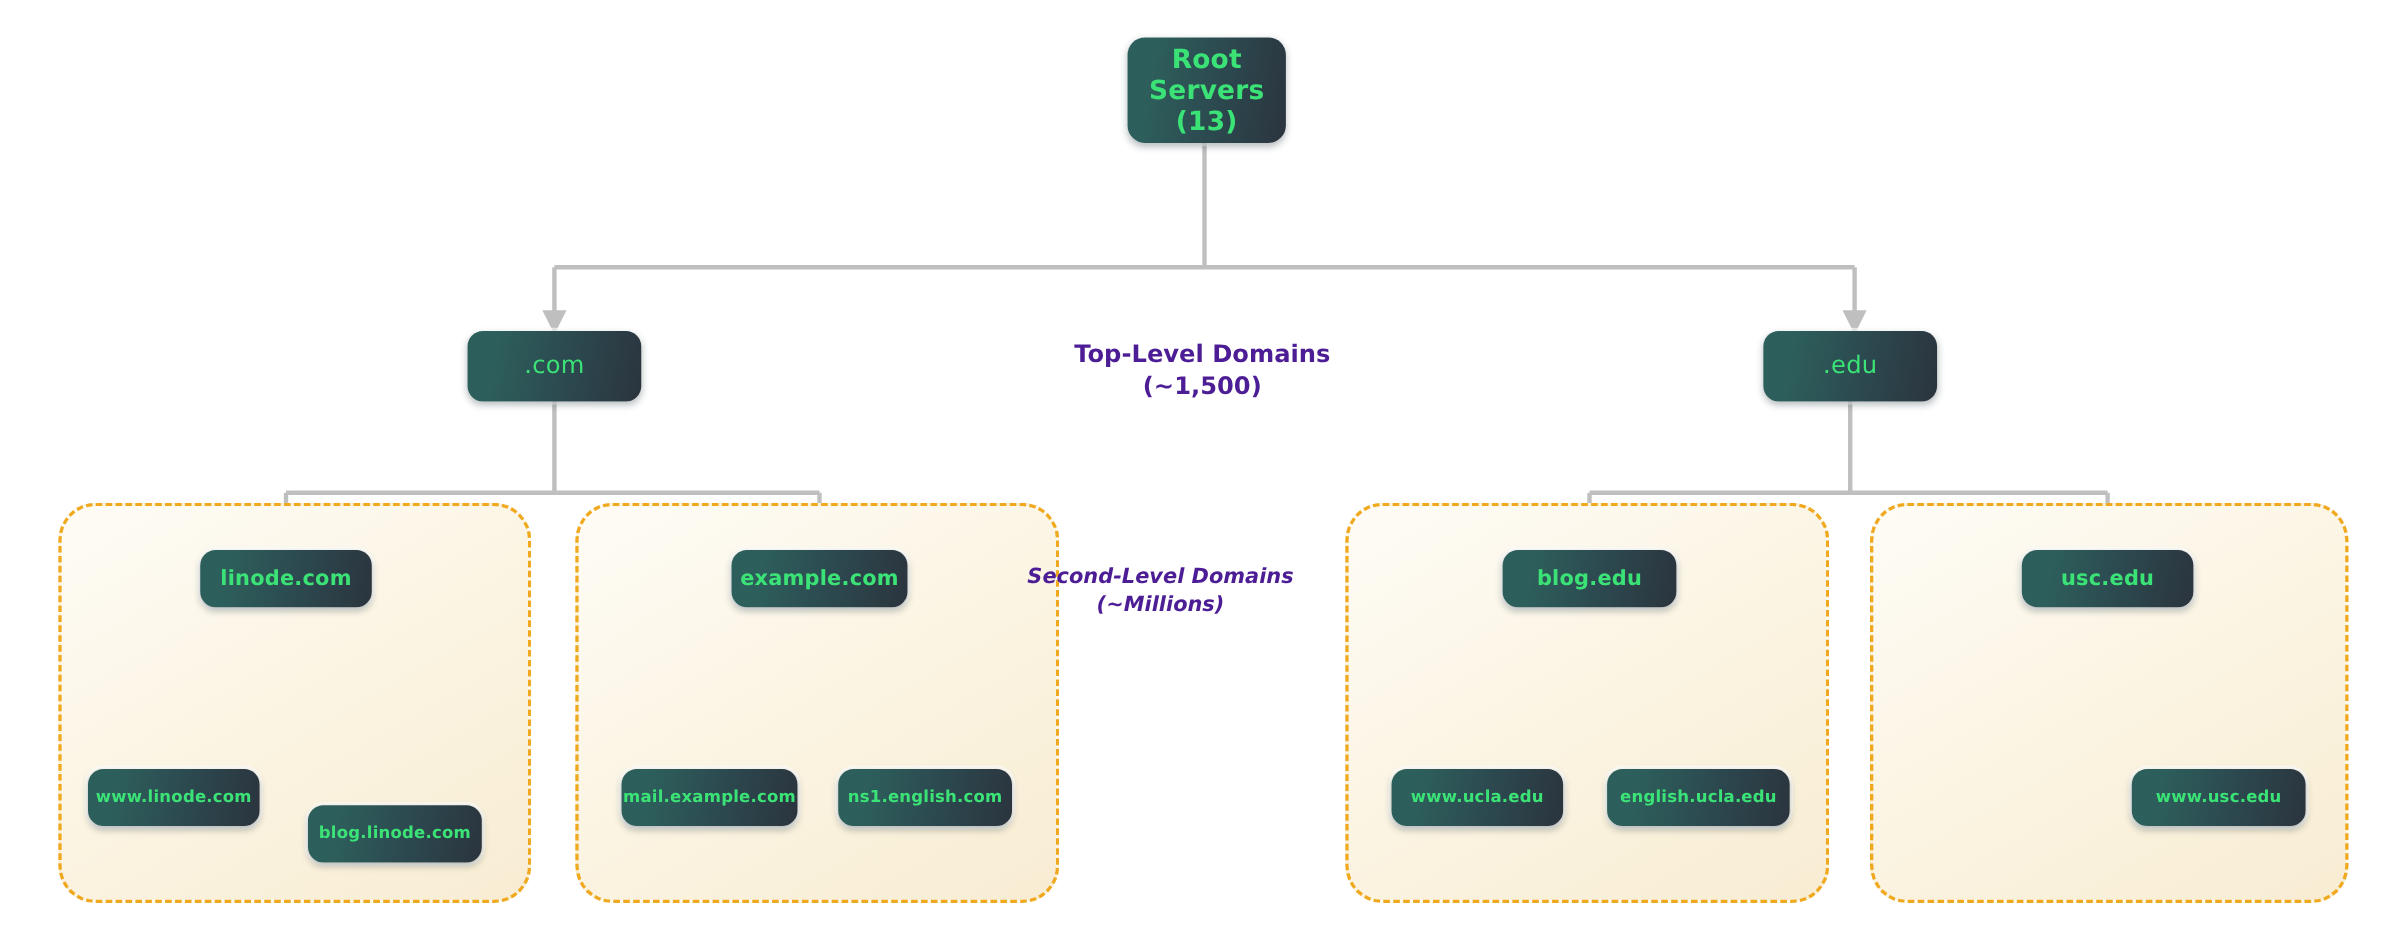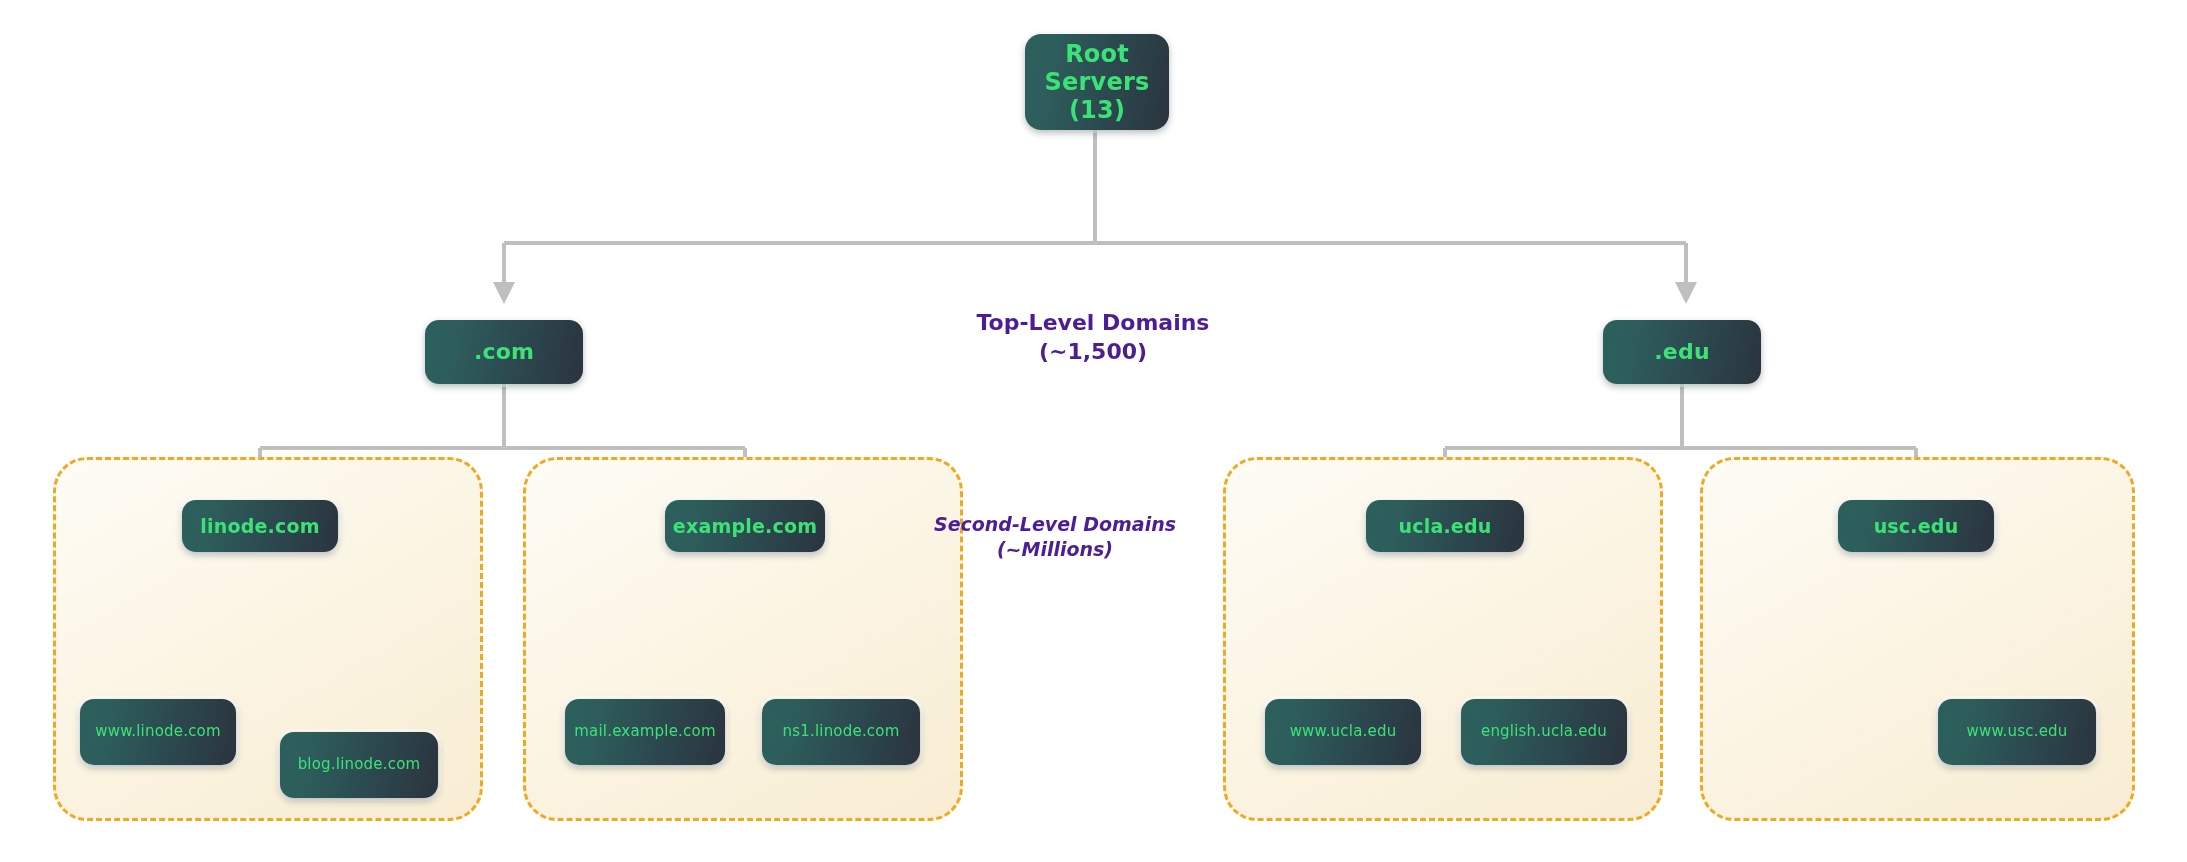--- a/index.html
+++ b/index.html
@@ -58,40 +58,39 @@
     left: 1025px;  top: 34px;
     width: 144px;  height: 96px;
     font-size: 24px;
     font-weight: bold;
     border-radius: 16px;
   }
 
   .node.tld {
     width: 158px; height: 64px;
     font-size: 22px;
-    font-weight: bold;
-    margin-top: 19px;
+    font-weight: normal;
   }
   .node.tld.com { left: 425px;  top: 301px; }
   .node.tld.edu { left: 1603px; top: 301px; }
 
   .node.sld {
     height: 52px;
     font-size: 19px;
     font-weight: bold;
   }
   .node.sld.s0 { left: 182px;  top: 500px; width: 156px; }
   .node.sld.s1 { left: 665px;  top: 500px; width: 160px; }
   .node.sld.s2 { left: 1366px; top: 500px; width: 158px; }
   .node.sld.s3 { left: 1838px; top: 500px; width: 156px; }
 
   .node.third {
-    height: 66px;
+    height: 52px;
     font-size: 15px;
-    font-weight: normal;
+    font-weight: bold;
   }
   .node.third.t0 { left: 80px;   top: 699px; width: 156px; }
   .node.third.t1 { left: 280px;  top: 732px; width: 158px; }
   .node.third.t2 { left: 565px;  top: 699px; width: 160px; }
   .node.third.t3 { left: 762px;  top: 699px; width: 158px; }
   .node.third.t4 { left: 1265px; top: 699px; width: 156px; }
   .node.third.t5 { left: 1461px; top: 699px; width: 166px; }
   .node.third.t6 { left: 1738px; top: 699px; width: 158px; }
   .node.third.t7 { left: 1938px; top: 699px; width: 158px; }
 
@@ -181,24 +180,24 @@
 
   <div class="node root">Root
 Servers
 (13)</div>
 
   <div class="node tld com">.com</div>
   <div class="node tld edu">.edu</div>
 
   <div class="node sld s0">linode.com</div>
   <div class="node sld s1">example.com</div>
-  <div class="node sld s2">ucla.edu</div>
+  <div class="node sld s2">blog.edu</div>
   <div class="node sld s3">usc.edu</div>
 
   <div class="node third t0">www.linode.com</div>
   <div class="node third t1">blog.linode.com</div>
   <div class="node third t2">mail.example.com</div>
-  <div class="node third t3">ns1.linode.com</div>
+  <div class="node third t3">ns1.english.com</div>
   <div class="node third t4">www.ucla.edu</div>
   <div class="node third t5">english.ucla.edu</div>
   <div class="node third t7">www.usc.edu</div>
 
 </div>
 
 </body></html>

